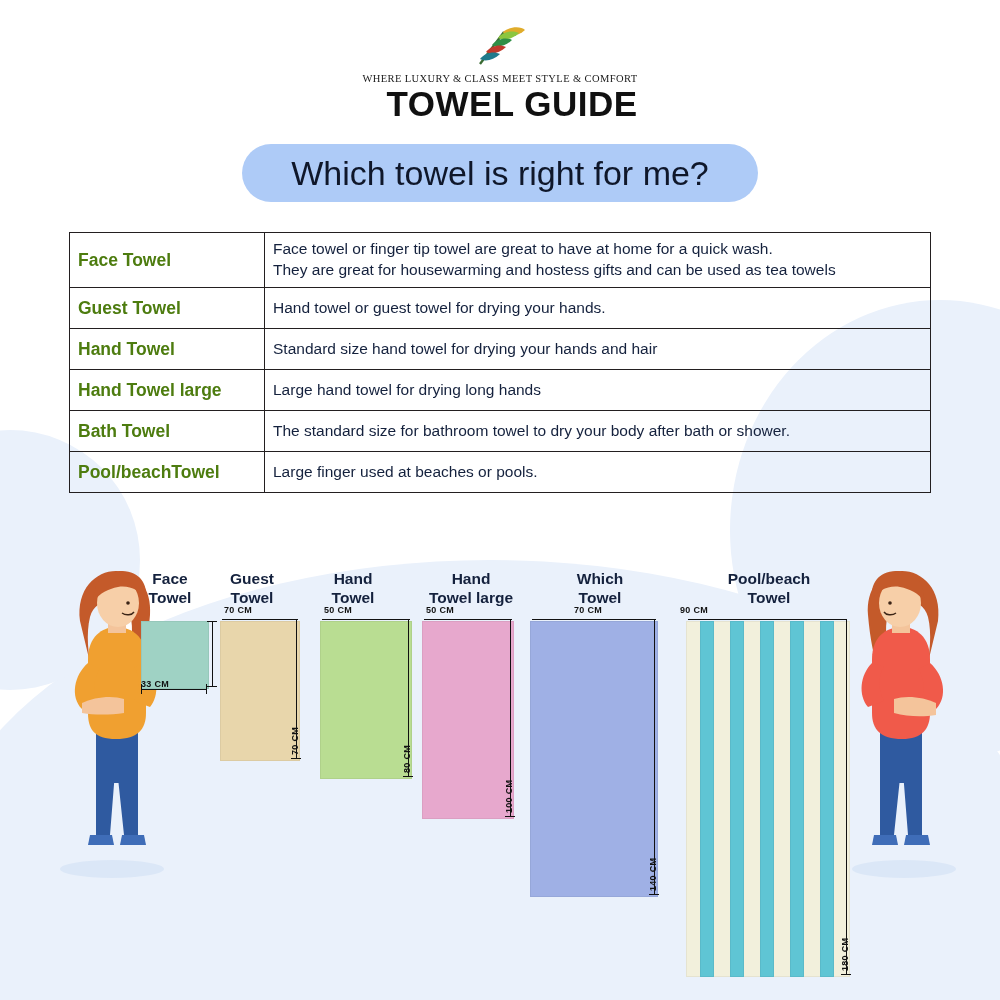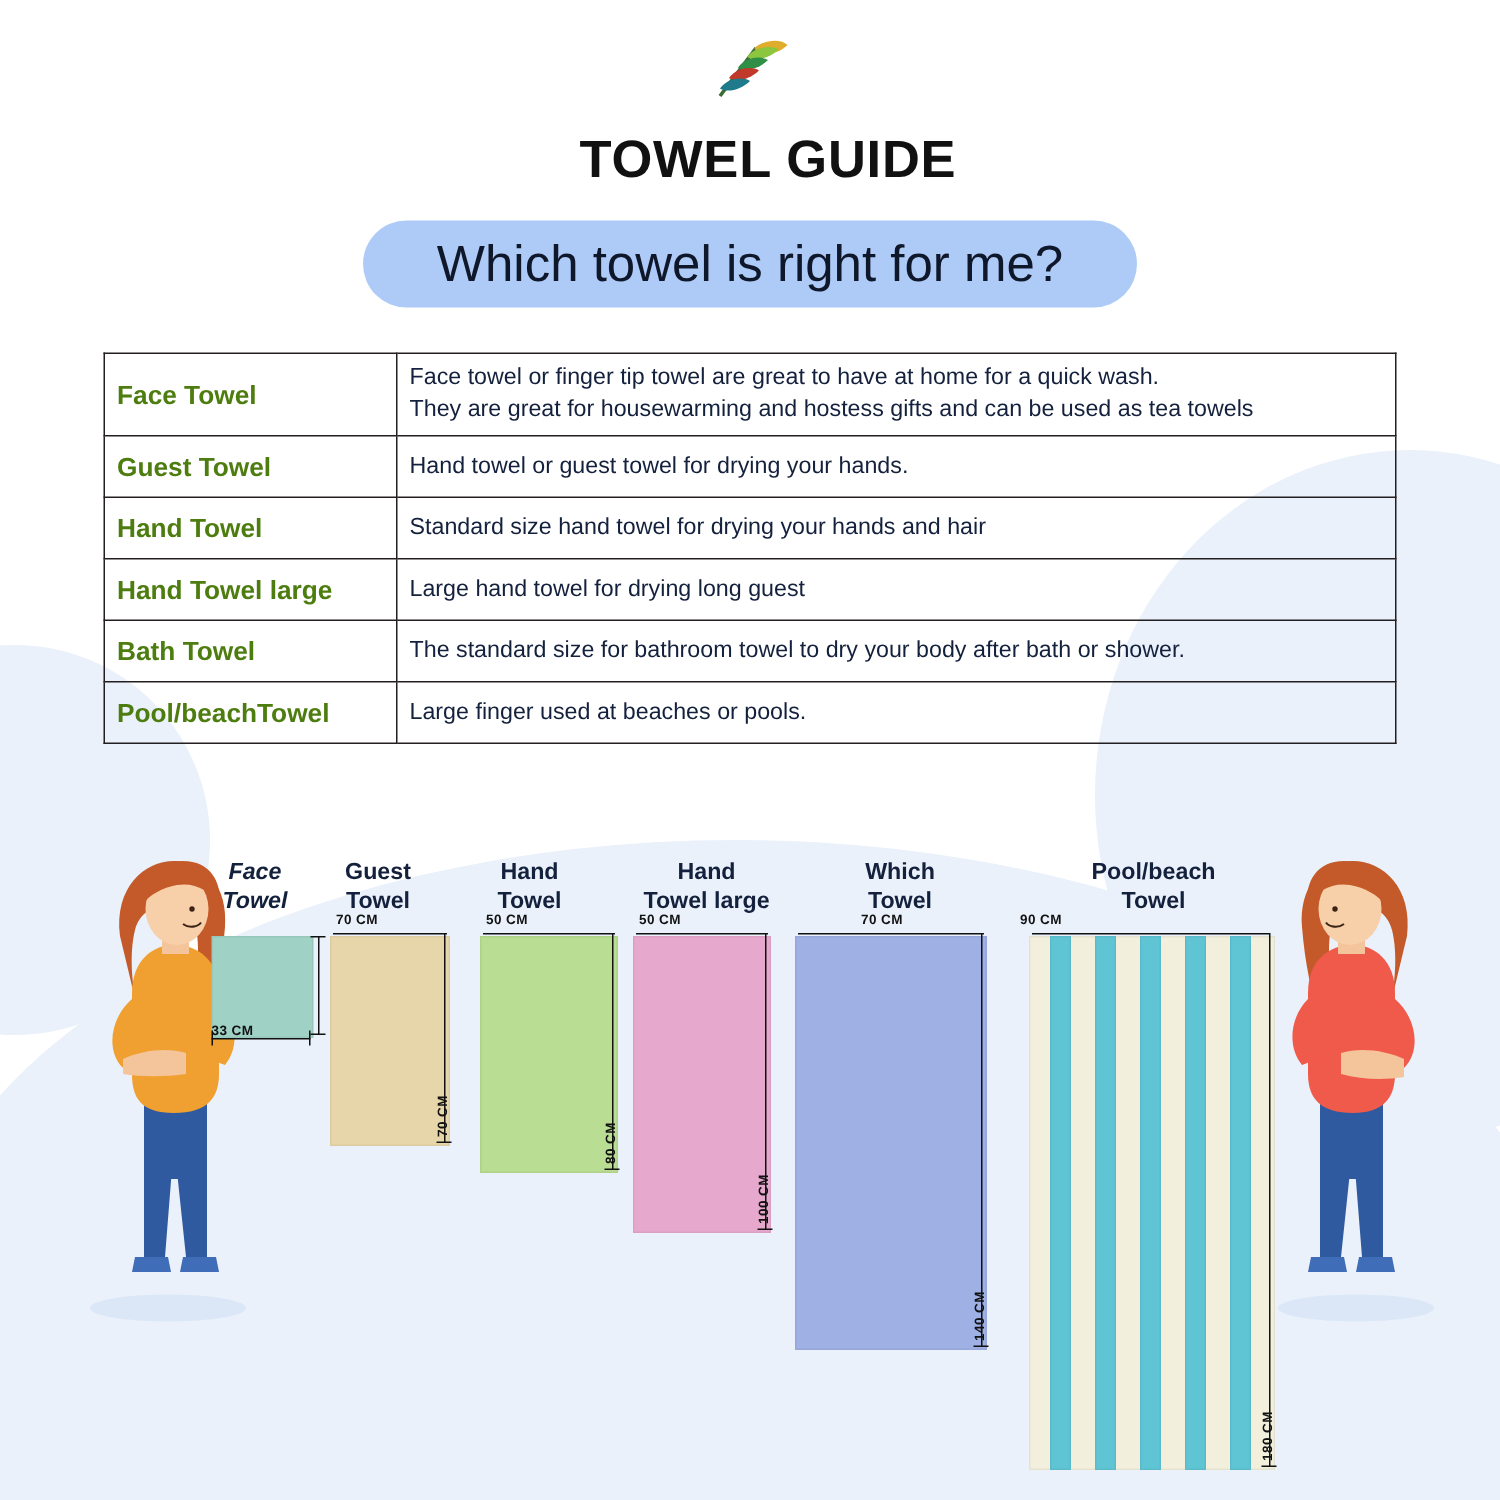--- a/index.html
+++ b/index.html
@@ -79,21 +79,20 @@
     letter-spacing: 0.4px;
     color: #1a1a1a;
     margin-top: 3px;
   }
   .guide-title {
     text-align: center;
     font-size: 35px;
     font-weight: 700;
     letter-spacing: 0.5px;
     color: #111;
-    margin-top: 16px;
     padding-left: 24px;
   }
   .question-pill {
     margin: 20px auto 0 auto;
     width: 516px;
     height: 58px;
     background: #aecbf7;
     border-radius: 29px;
     display: flex;
     align-items: center;
@@ -201,20 +200,21 @@
       <span class="brand-leaf">
         <svg width="54" height="42" viewBox="0 0 54 42">
           <path d="M6 40 L30 8" stroke="#3a6b33" stroke-width="2.4" fill="none"></path>
           <path d="M29 8 C36 2 47 2 51 6 C45 12 36 13 30 10 Z" fill="#e0ac2b"></path>
           <path d="M24 14 C29 7 40 6 45 9 C39 15 30 17 24 14 Z" fill="#8cc63f"></path>
           <path d="M18 21 C23 14 33 13 38 16 C32 22 23 24 18 21 Z" fill="#2f8f46"></path>
           <path d="M12 28 C17 21 27 20 32 23 C26 29 17 31 12 28 Z" fill="#c0392b"></path>
           <path d="M6 35 C11 28 21 27 26 30 C20 36 11 38 6 35 Z" fill="#1f7a8c"></path>
         </svg>
       </span>
+      <div class="brand-tag">WHERE LUXURY &amp; CLASS MEET STYLE &amp; COMFORT</div>
     </div>
 
     <div class="guide-title">TOWEL GUIDE</div>
 
     <div class="question-pill">
       <span>Which towel is right for me?</span>
     </div>
 
     <div class="table-wrap">
       <table class="guide">
@@ -229,37 +229,37 @@
           <tr>
             <td class="name">Guest Towel</td>
             <td class="desc">Hand towel or guest towel for drying your hands.</td>
           </tr>
           <tr>
             <td class="name">Hand Towel</td>
             <td class="desc">Standard size hand towel for drying your hands and hair</td>
           </tr>
           <tr>
             <td class="name">Hand Towel large</td>
-            <td class="desc">Large hand towel for drying long guest</td>
+            <td class="desc">Large hand towel for drying long hands</td>
           </tr>
           <tr>
             <td class="name">Bath Towel</td>
             <td class="desc">The standard size for bathroom towel to dry your body after bath or shower.</td>
           </tr>
           <tr>
             <td class="name">Pool/beachTowel</td>
             <td class="desc">Large finger used at beaches or pools.</td>
           </tr>
         </tbody>
       </table>
     </div>
 
     <div class="compare">
 
-      <div class="tlabel" style="left:130px; top:42px; width:80px;font-style:italic;">
+      <div class="tlabel" style="left:130px; top:42px; width:80px;">
         <div>Face</div>
         <div>Towel</div>
       </div>
       <div class="tlabel" style="left:212px; top:42px; width:80px;">
         <div>Guest</div>
         <div>Towel</div>
       </div>
       <div class="tlabel" style="left:313px; top:42px; width:80px;">
         <div>Hand</div>
         <div>Towel</div>

